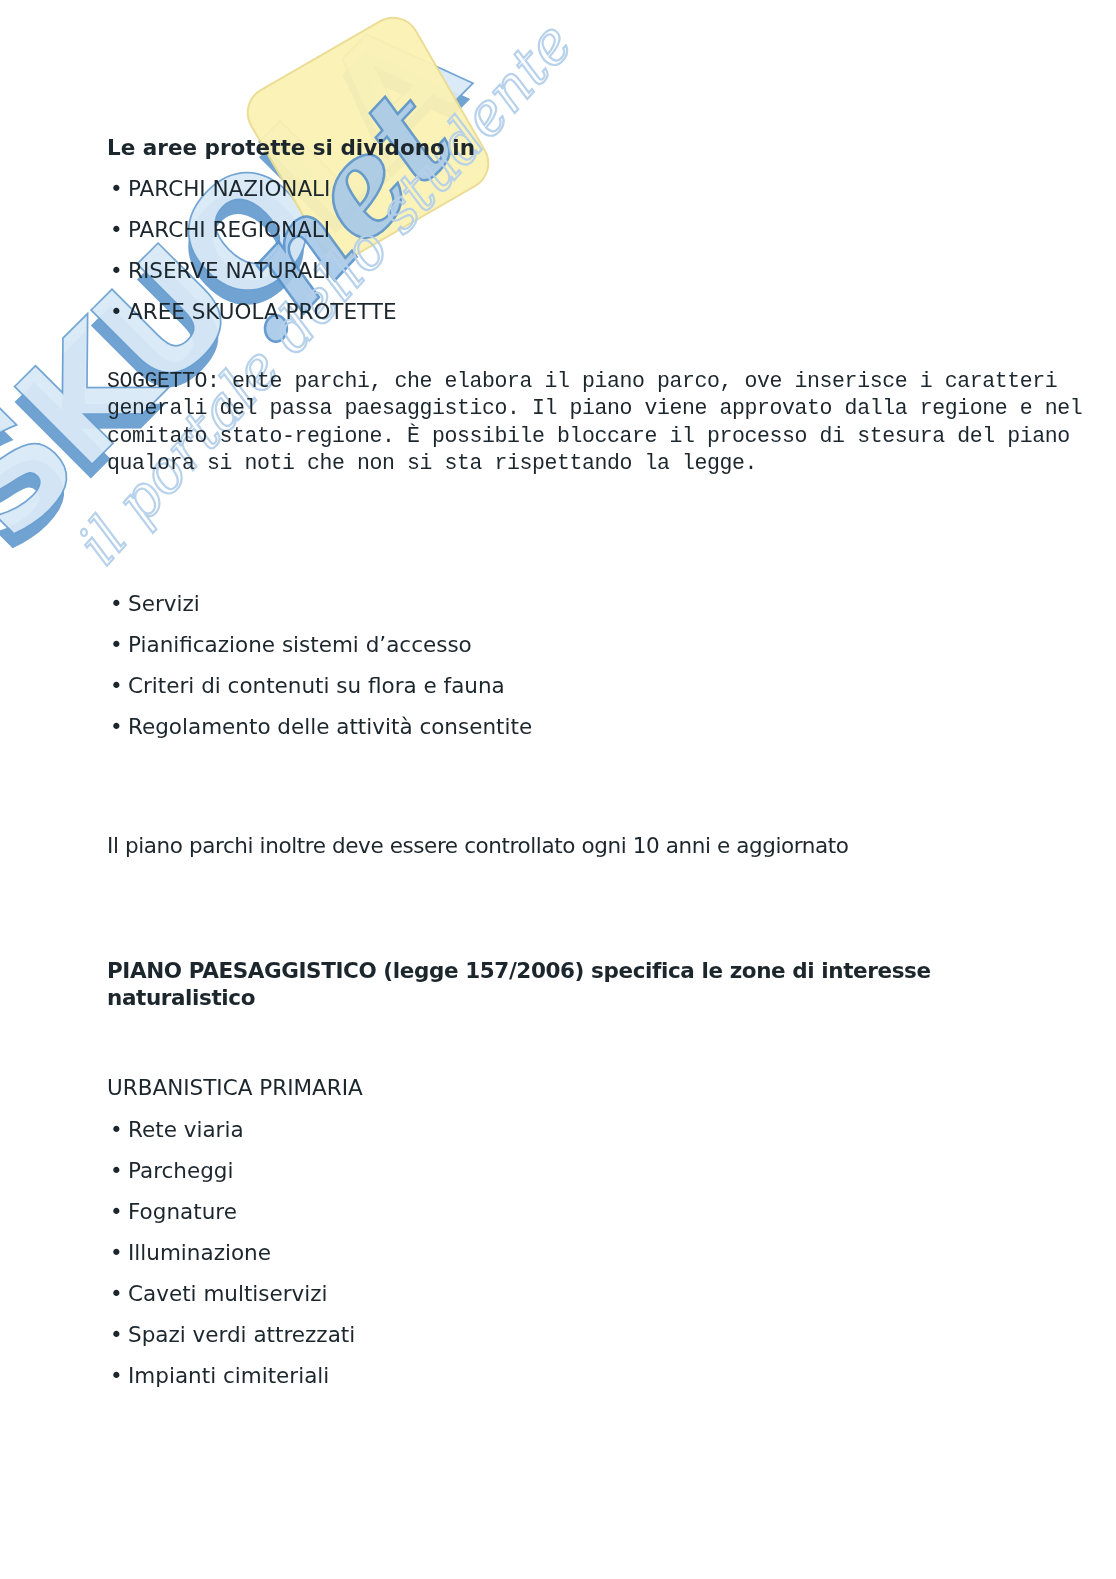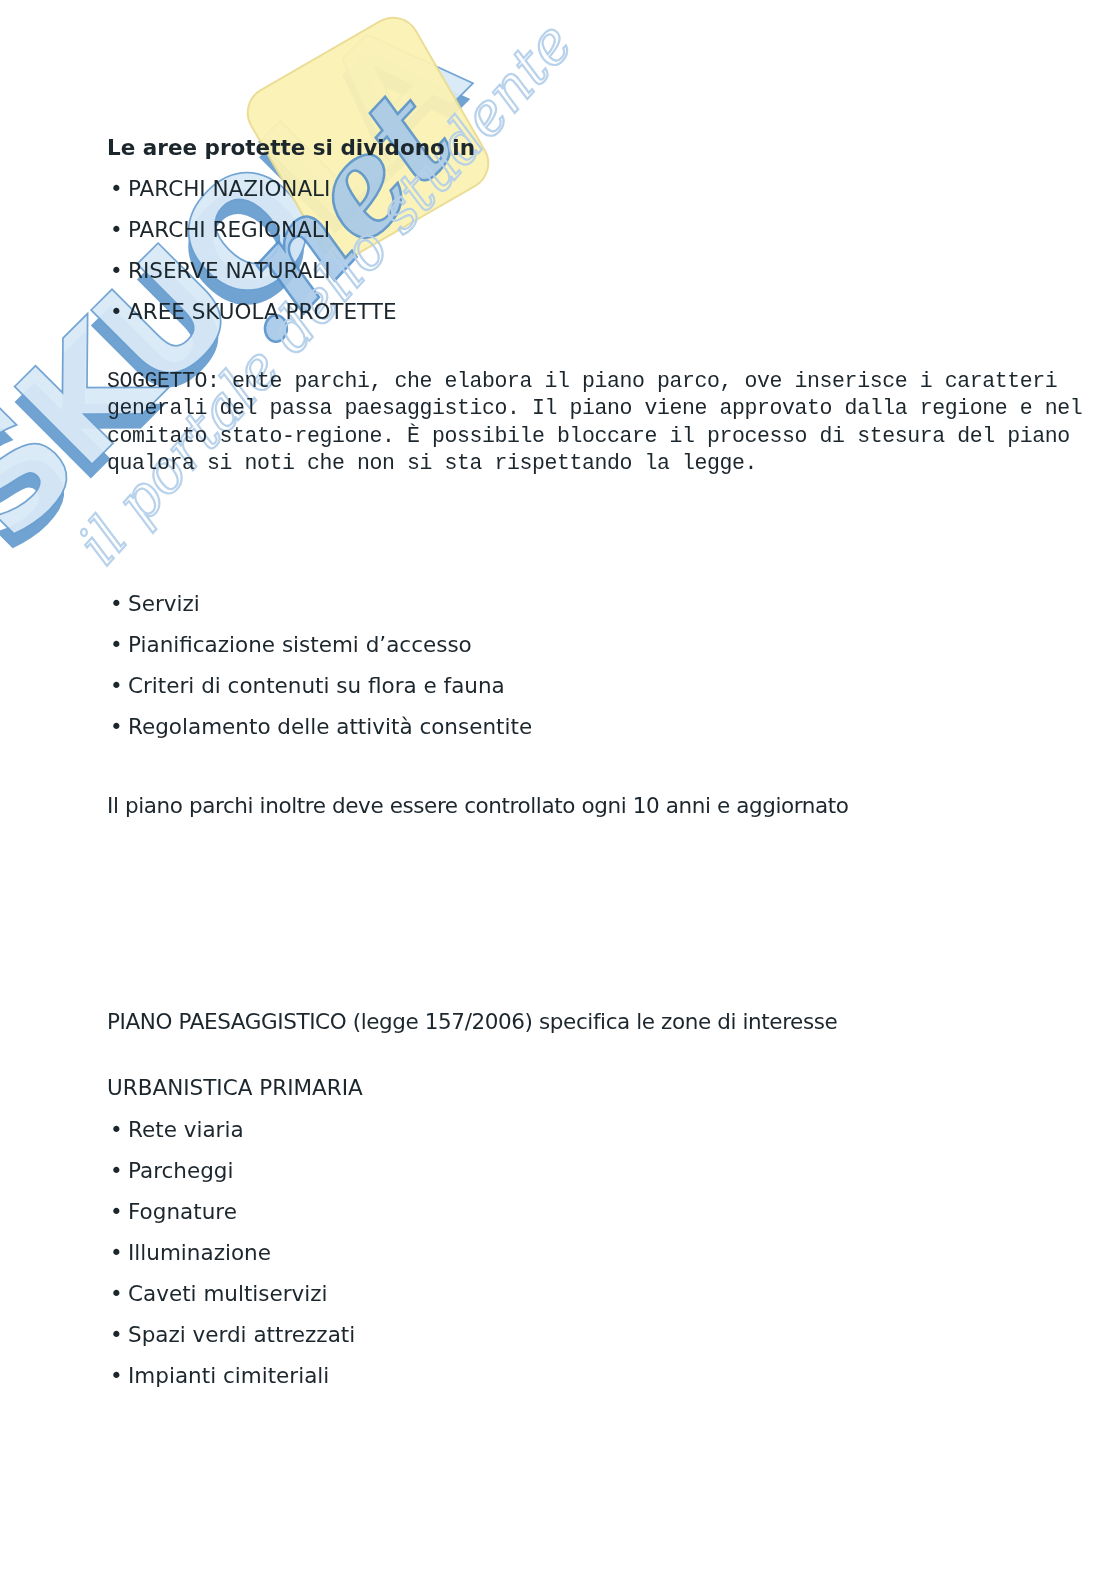--- a/index.html
+++ b/index.html
@@ -75,22 +75,22 @@
     flex: 0 0 21px;
     padding-left: 3px;
     box-sizing: border-box;
   }
   
   .pos-t1   { top: 134px; font-weight: bold; }
   .pos-ul1  { top: 175px; }
   .pos-para { top: 368px; font-family: Liberation Mono, monospace; }
   .pos-t2   { top: 549px; }
   .pos-ul2  { top: 590px; }
-  .pos-note { top: 792px; }
-  .pos-para2{ top: 1009px; }
+  .pos-note { top: 832px; }
+  .pos-para2{ top: 958px; font-weight: bold; }
   .pos-t3   { top: 1074px; }
   .pos-ul3  { top: 1116px; }
 </style>
 </head>
 <body>
 
 <div class="page">
 
   <svg class="watermark" width="660" height="680" viewBox="0 0 660 680" aria-hidden="true">
 
@@ -159,20 +159,21 @@
       <li>
         <span class="marker">•</span>
         <span>Regolamento delle attività consentite</span>
       </li>
     </ul>
 
     <div class="block note pos-note">Il piano parchi inoltre deve essere controllato ogni 10 anni e aggiornato</div>
 
     <div class="block para2 pos-para2">
       <div>PIANO PAESAGGISTICO (legge 157/2006) specifica le zone di interesse</div>
+      <div>naturalistico</div>
     </div>
 
     <div class="block t-line pos-t3">URBANISTICA PRIMARIA</div>
 
     <ul class="blist pos-ul3 block">
       <li>
         <span class="marker">•</span>
         <span>Rete viaria</span>
       </li>
       <li>

